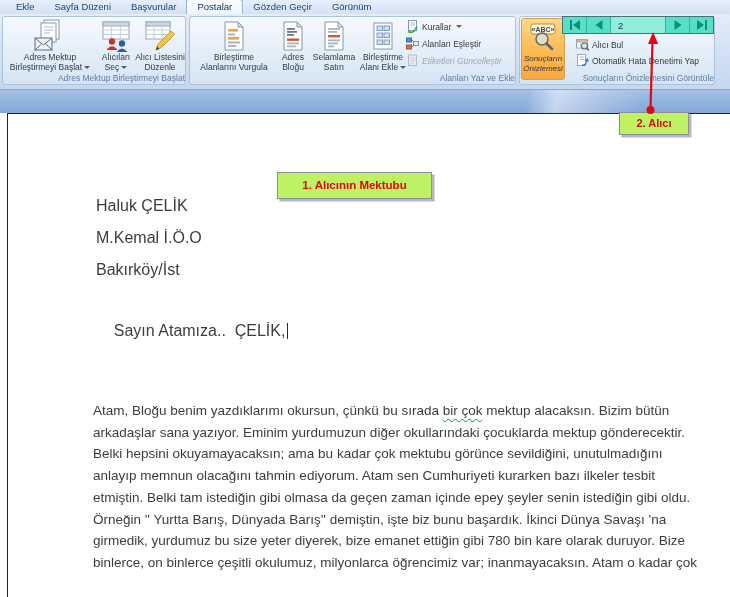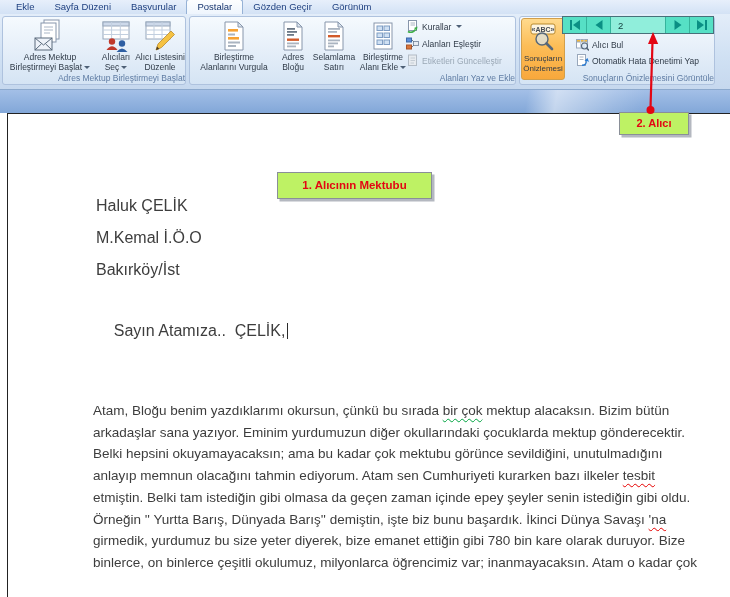--- a/index.html
+++ b/index.html
@@ -22,27 +22,27 @@
   .group-label{position:absolute;left:0;right:0;bottom:0;height:12px;text-align:right;
          font-size:8.5px;color:#5f7ca3;line-height:12px;white-space:nowrap;overflow:hidden;}
   .bbrow{display:flex;height:55px;margin-top:1px;}
   .bb{display:flex;flex-direction:column;align-items:center;padding-top:1px;box-sizing:border-box;}
   .bb .bicon{height:34px;display:flex;align-items:center;justify-content:center;}
   .bl{font-size:8.5px;line-height:9.5px;color:#2f3a47;text-align:center;white-space:nowrap;}
   .dd{display:inline-block;width:0;height:0;border-left:3px solid transparent;border-right:3px solid transparent;
       border-top:3.5px solid #4e6076;margin-left:2px;vertical-align:1px;}
   .scol{position:absolute;left:216px;top:3px;width:110px;display:flex;flex-direction:column;gap:4px;}
   .sb{display:flex;align-items:center;gap:3px;font-size:8.5px;color:#2f3a47;height:13px;white-space:nowrap;}
-  .sb.disabled{color:#9aa8b6;}
+  .sb.disabled{color:#9aa8b6;font-style:italic;}
   .sicon{width:13px;height:13px;flex:0 0 13px;}
 
   
   .bb.orange{position:absolute;left:1px;top:1px;width:44px;height:62px;
       background:linear-gradient(#ffda8d,#fcbd57 45%,#f8a83c);border:1px solid #d29f4b;border-radius:3px;}
-  .bb.orange .bl{font-size:8px;}
+  .bb.orange .bl{font-size:8px;font-style:italic;}
   .nav{position:absolute;left:42px;top:-1px;width:152px;height:18px;background:#56e0c5;
        border:1px solid #48707a;display:flex;box-sizing:border-box;}
   .navbtn{flex:0 0 23px;display:flex;align-items:center;justify-content:center;border-right:1px solid #35b49c;cursor:default;}
   .navbtn:last-child{border-right:none;}
   .navbox{flex:1;background:#90eedb;display:flex;align-items:center;padding-left:7px;
        font-size:9.5px;color:#123c3c;border-right:1px solid #35b49c;}
   .g3row{position:absolute;left:44px;display:flex;align-items:center;gap:3px;font-size:8.5px;color:#2f3a47;white-space:nowrap;padding-left:12px;}
   .r1{top:21px}.r2{top:37px}
 
   
@@ -52,21 +52,21 @@
         background:linear-gradient(100deg,transparent 72%,rgba(255,255,255,.5) 76%,rgba(255,255,255,.15) 84%,transparent 88%);}
   .page{position:absolute;left:7px;top:113px;width:723px;height:484px;background:#fff;
         border-top:1.6px solid #222;border-left:1.6px solid #222;box-sizing:border-box;}
 
   
   .doc-h{position:absolute;left:96px;font-size:16px;color:#3d3d3d;white-space:pre;}
   .h1{top:197px}.h2{top:229px}.h3{top:261px}.h4{top:304px}
   .caret{display:inline-block;width:1px;height:16px;background:#2b2b2b;vertical-align:-3px;margin-left:2px;}
   .body-par{position:absolute;left:93px;top:400px;font-size:13.5px;color:#3d3d3d;}
   .doc-line{white-space:pre;line-height:21.7px;}
-  .sq-red{text-decoration:underline;text-decoration-style:wavy;text-decoration-color:#e60000;
+  .sq-red{text-decoration-style:wavy;text-decoration-color:#e60000;
           text-decoration-thickness:1px;text-underline-offset:3px;}
   .sq-green{text-decoration:underline;text-decoration-style:wavy;text-decoration-color:#00a33e;
           text-decoration-thickness:1px;text-underline-offset:3px;}
 
   
   .callout{position:absolute;background:#bef264;border:1px solid #8a8f98;
         box-shadow:2.5px 2.5px 0 rgba(118,126,140,.55);color:#e30613;font-weight:bold;text-align:center;z-index:20;}
   .c1{left:619px;top:112px;width:68px;height:21px;line-height:21px;font-size:11px;}
   .c2{left:277px;top:172px;width:153px;height:25px;line-height:25px;font-size:11.5px;}
   .arrow{position:absolute;left:600px;top:27px;width:80px;height:90px;pointer-events:none;z-index:30;}

